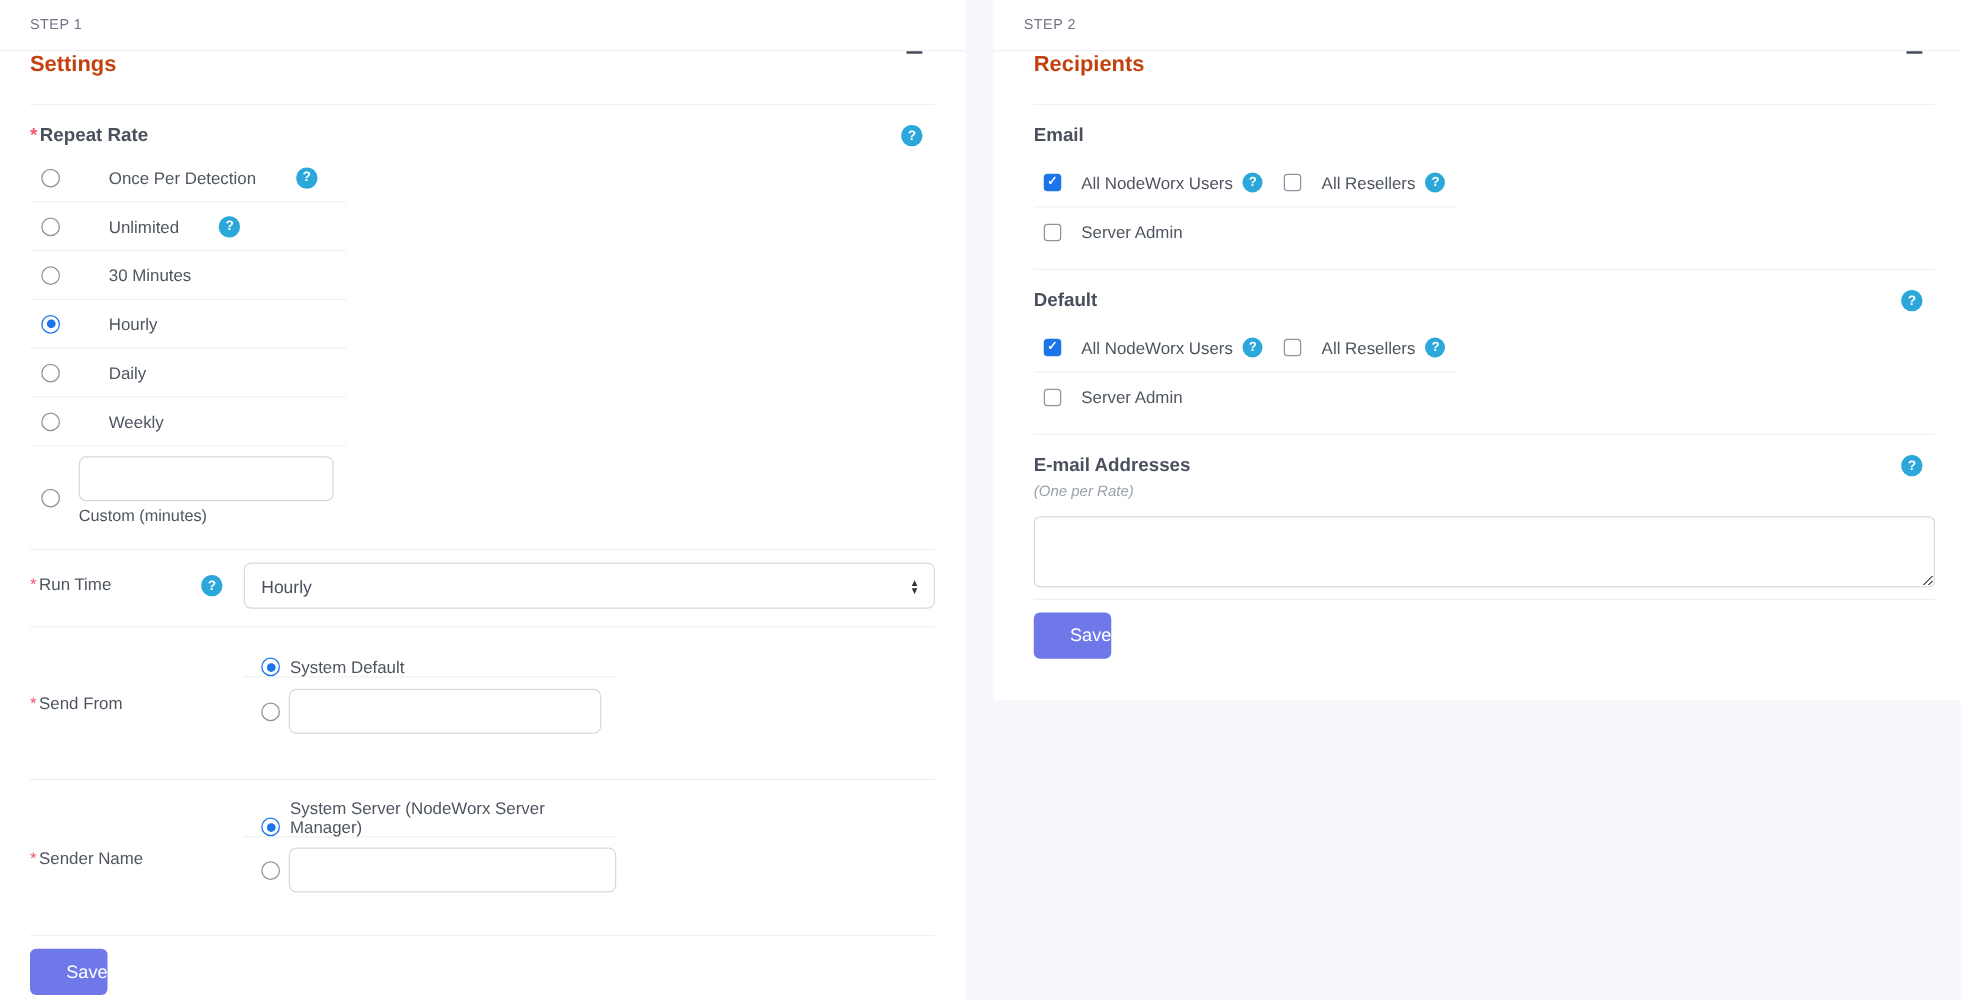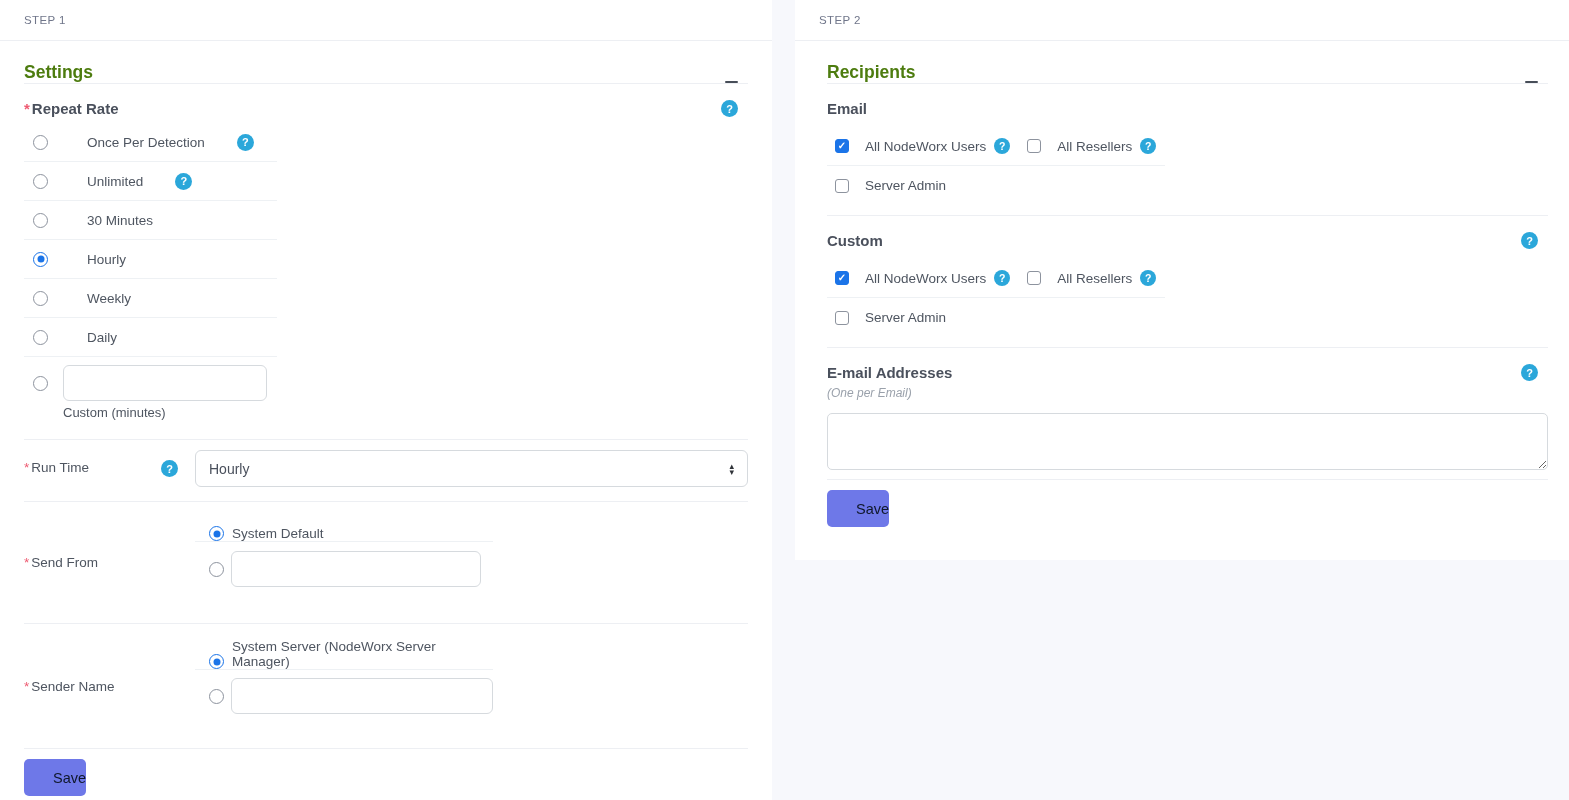--- a/index.html
+++ b/index.html
@@ -17,23 +17,23 @@
 
   .step-row {
     height:41px; border-bottom:1px solid #edeff3;
     display:flex; align-items:center; padding:0 24px;
     font-size:11.5px; color:#70768a; letter-spacing:.4px;
   }
   .card-inner { padding:0 24px; }
   .card-inner-r { padding:0 21px 0 32px; }
 
   .title-row {
-    height:43px; display:flex; align-items:flex-end; justify-content:space-between;
+    height:43px; display:flex; align-items:flex-start; justify-content:space-between;
     border-bottom:1px solid #edeff3;
-    font-size:17.5px; font-weight:700; color:#4d7c0f;
+    font-size:17.5px; font-weight:700; color:#c2410c;
   }
   .minus-bar { width:13px; height:2px; background:#474d58; border-radius:1px; margin-right:10px; cursor:pointer; }
 
   .help {
     width:17px; height:17px; border-radius:50%; background:#2ba7da; color:#fff;
     font-size:11px; font-weight:700; display:inline-flex; align-items:center; justify-content:center;
     flex:none; cursor:pointer; user-select:none;
   }
   .help-sm { width:16px; height:16px; font-size:10.5px; }
   .mr10 { margin-right:10px; }
@@ -56,21 +56,21 @@
   }
 
   .radio-list { width:253px; margin-top:6px; }
   .radio-row {
     display:flex; align-items:center; height:39px;
     border-bottom:1px solid #eef1f4; padding-left:9px;
     font-size:13.5px; color:#4e5560;gap:24px;
   }
   .opt-label { margin-left:15px; margin-right:8px; }
 
-  .custom-row { display:flex; margin-top:8px; padding-left:9px; }
+  .custom-row { display:flex; margin-top:8px; padding-left:9px;align-items:center; }
   .custom-row .radio { margin-top:11px; }
   .custom-col { margin-left:15px; }
   .text-input {
     height:36px; border:1px solid #d6dade; border-radius:6px; background:#fff;
     padding:0 10px; font:inherit; font-size:13.5px; color:#4e5560; outline:none;
   }
   .custom-col .text-input { width:204px; }
   .under-label { font-size:13px; margin-top:4px; color:#4e5560; }
 
   .hr { border-top:1px solid #edeff3; }
@@ -96,21 +96,21 @@
   }
   .rg-row1 .opt-label { margin-left:8px; }
   .rg-row2 { display:flex; align-items:center; padding:9px 0 36px 14px; }
   .rg-row2 .text-input { margin-left:7px; width:250px; }
   .sender .rg-row1 { height:46px; }
   .sender .rg-row2 { padding:8px 0 34px 14px; }
   .sender .rg-row2 .text-input { width:262px; }
 
   .footer { border-top:1px solid #edeff3; padding:10px 0 9px; }
   .save-btn {
-    width:62px; height:37px; background:#6e78e8; color:#0f172a; border:none; border-radius:5px;
+    width:62px; height:37px; background:#6e78e8; color:#ffffff; border:none; border-radius:5px;
     font-family:inherit; font-size:14.5px; cursor:pointer;padding-left:29px;
   }
 
   
   .checkbox {
     width:14px; height:14px; border:1px solid #8d939e; border-radius:3px; background:#fff;
     flex:none; display:flex; align-items:center; justify-content:center;
     color:transparent; font-size:10px; font-weight:700; line-height:1; cursor:pointer;
   }
   .checkbox.checked { background:#1b74e8; border-color:#1b74e8; color:#fff; }
@@ -169,25 +169,25 @@
         <div class="radio-row">
           <span class="radio"></span>
           <span class="opt-label">30 Minutes</span>
         </div>
         <div class="radio-row">
           <span class="radio checked"></span>
           <span class="opt-label">Hourly</span>
         </div>
         <div class="radio-row">
           <span class="radio"></span>
+          <span class="opt-label">Daily</span>
+        </div>
+        <div class="radio-row">
+          <span class="radio"></span>
           <span class="opt-label">Weekly</span>
-        </div>
-        <div class="radio-row">
-          <span class="radio"></span>
-          <span class="opt-label">Daily</span>
         </div>
       </div>
 
       <div class="custom-row">
         <span class="radio"></span>
         <div class="custom-col">
           <input type="text" class="text-input" value="" style="">
           <div class="under-label">Custom (minutes)</div>
         </div>
       </div>
@@ -273,21 +273,21 @@
         </span>
       </div>
       <div class="admin-row">
         <span class="checkbox">✓</span>
         <span class="cb-label">Server Admin</span>
       </div>
 
       <div class="sec-div"></div>
 
       <div class="sec-head">
-        <span>Custom</span>
+        <span>Default</span>
         <span class="help mr10">?</span>
       </div>
       <div class="cb-row">
         <span class="cb-item">
           <span class="checkbox checked">✓</span>
           <span class="cb-label">All NodeWorx Users</span>
           <span class="help help-sm">?</span>
         </span>
         <span class="cb-item">
           <span class="checkbox">✓</span>
@@ -299,21 +299,21 @@
         <span class="checkbox">✓</span>
         <span class="cb-label">Server Admin</span>
       </div>
 
       <div class="sec-div"></div>
 
       <div class="sec-head">
         <span>E-mail Addresses</span>
         <span class="help mr10">?</span>
       </div>
-      <div class="subtitle">(One per Email)</div>
+      <div class="subtitle">(One per Rate)</div>
       <textarea class="email-textarea" style=""></textarea>
 
       <div class="footer-r">
         <button class="save-btn">Save</button>
       </div>
     </div>
   </div>
 
 </div>
 

